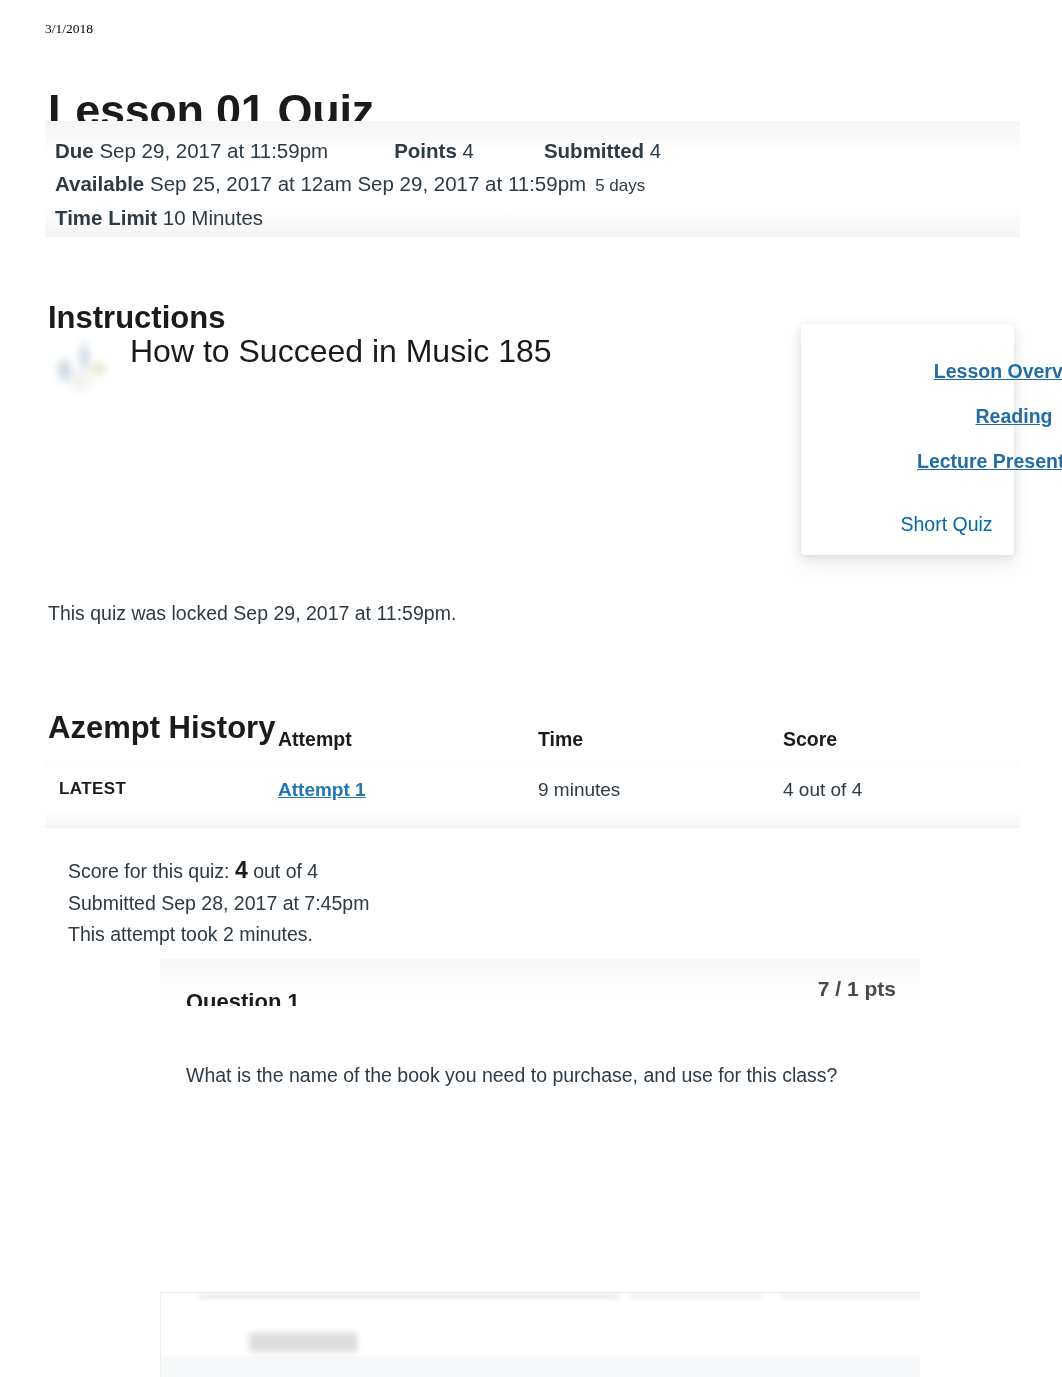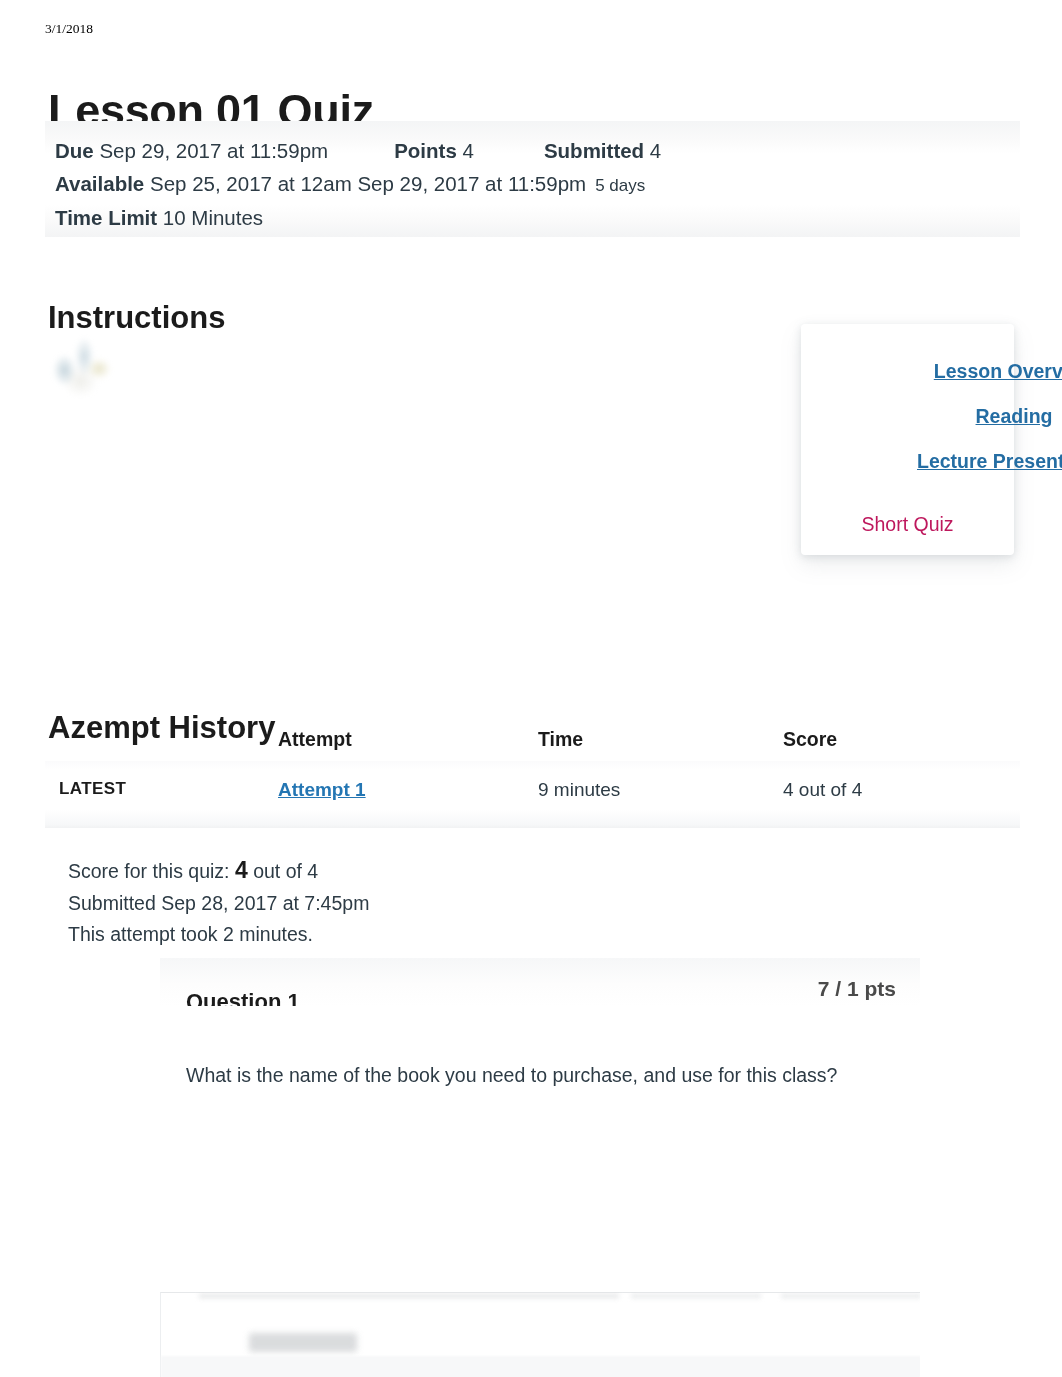--- a/index.html
+++ b/index.html
@@ -165,22 +165,23 @@
   #callout-lesson-overview { top: 32px; }
   #callout-reading { top: 77px; }
   #callout-lecture-presentation { top: 122px; }
   #callout-short-quiz {
     position: absolute;
     top: 189px;
     width: 100%;
     text-align: center;
     font-size: 19.5px;
     font-weight: normal;
-    color: #be185d;
-    white-space: nowrap;
+    color: #0369a1;
+    white-space: nowrap;
+    padding-left: 39px;
   }
 
   .locked-msg {
     position: absolute;
     left: 48px;
     top: 602px;
     font-size: 19.5px;
     color: #2d3b45;
     white-space: nowrap;
   }
@@ -381,30 +382,32 @@
     <div class="row">
       <b>Time Limit</b>
       <span class="val">10 Minutes</span>
     </div>
   </div>
 
   <h2 class="section-title" id="instructions-heading">Instructions</h2>
 
   <div class="thumb"></div>
 
+  <div class="instr-subtitle">How to Succeed in Music 185</div>
 
   <div class="callout">
     <div class="callout-inner">
       <a class="callout-link" id="callout-lesson-overview" href="#">Lesson Overview</a>
       <a class="callout-link" id="callout-reading" href="#">Reading</a>
       <a class="callout-link two-line" id="callout-lecture-presentation" href="#">Lecture Presentation</a>
       <div id="callout-short-quiz">Short Quiz</div>
     </div>
   </div>
 
+  <div class="locked-msg">This quiz was locked Sep 29, 2017 at 11:59pm.</div>
 
   <h2 class="section-title" id="attempt-history-heading">Azempt History</h2>
 
   <div class="att-table">
     <div class="att-head">
       <div class="cell col-attempt">Attempt</div>
       <div class="cell col-time">Time</div>
       <div class="cell col-score">Score</div>
     </div>
     <div class="att-row">

